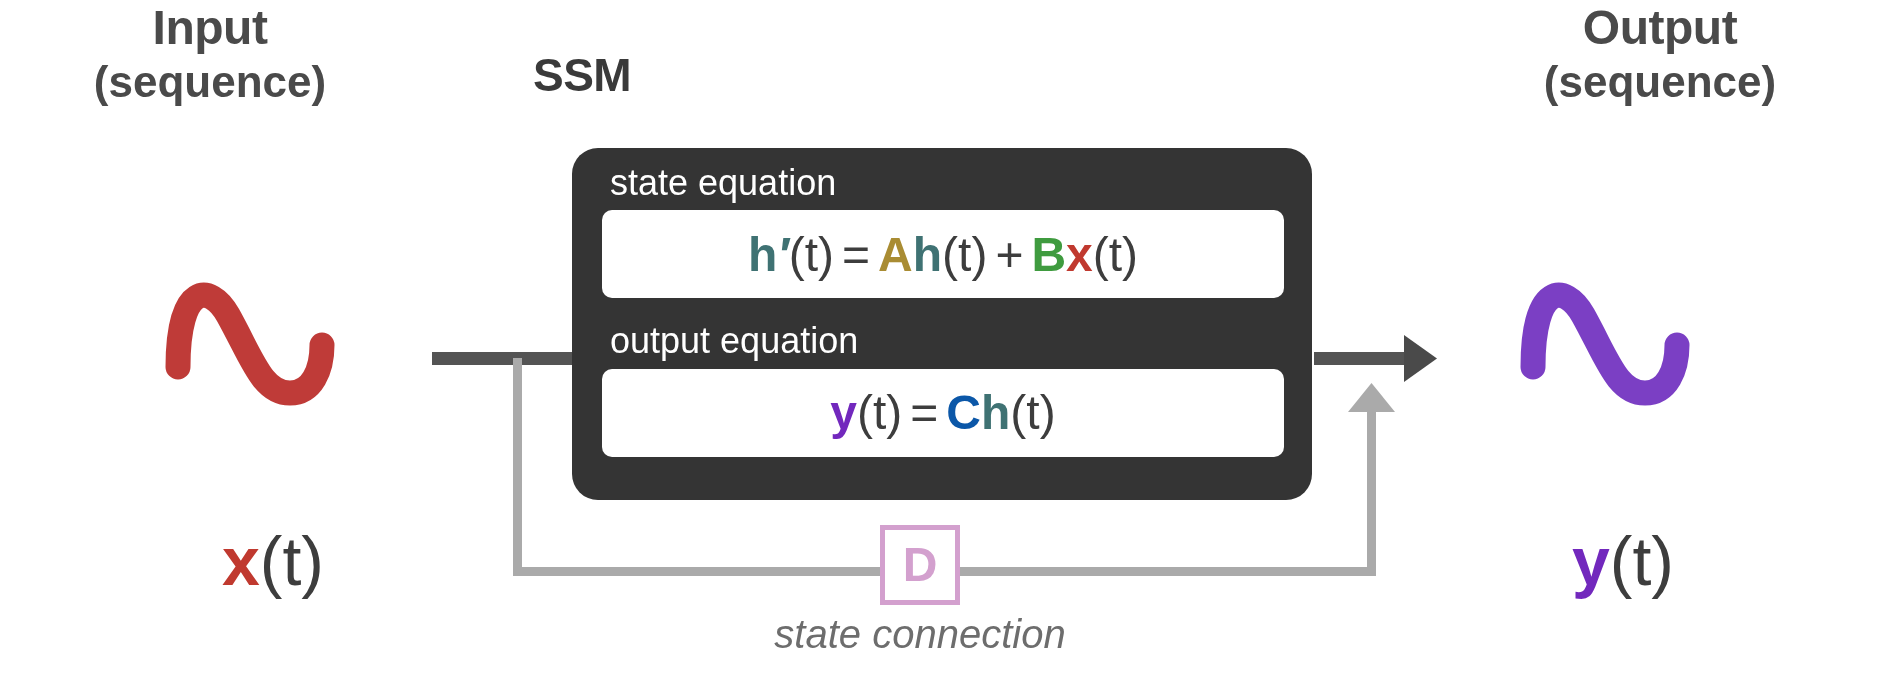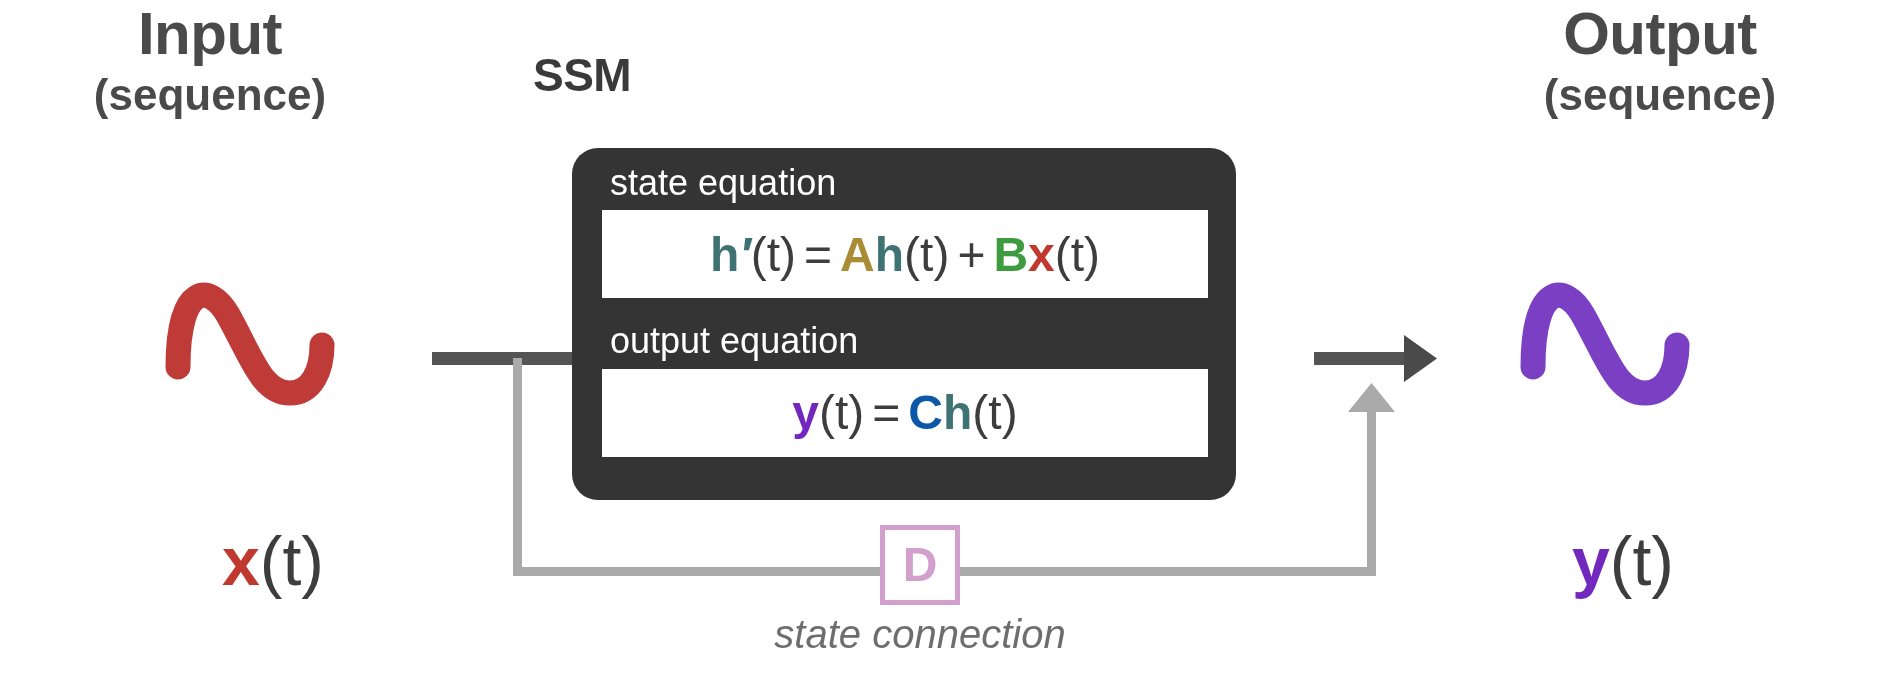--- a/index.html
+++ b/index.html
@@ -20,21 +20,21 @@
 
   
   .col-head {
     position: absolute;
     text-align: center;
     color: #4a4a4a;
     line-height: 1.08;
   }
   .col-head .main {
     display: block;
-    font-size: 60px;
+    font-size: 48px;
     font-weight: bold;
     letter-spacing: -0.5px;
   }
   .col-head .sub {
     display: block;
     font-size: 44px;
     font-weight: bold;
     margin-top: 4px;
   }
   #head-input  { left: 30px;   top: 2px;  width: 360px; }
@@ -50,38 +50,38 @@
     color: #3a3a3a;
     letter-spacing: -0.5px;
     margin-left: 28px;
   }
 
   
   #ssm-box {
     position: absolute;
     left: 572px;
     top: 148px;
-    width: 664px;
+    width: 740px;
     height: 352px;
     background: #343434;
     border-radius: 26px;
     box-sizing: border-box;
     padding: 14px 28px 18px 30px;
   }
   .eq-group { position: relative; }
   .eq-label {
     color: #ffffff;
     font-size: 36px;
     font-weight: normal;
     line-height: 1.18;
     padding-left: 8px;
   }
   .eq-card {
     background: #ffffff;
-    border-radius: 0;
+    border-radius: 10px;
     height: 88px;
     margin-top: 6px;
     display: flex;
     align-items: center;
     justify-content: center;
   }
   #eq-card-output { }
   #eq-group-output { margin-top: 22px; }
 
   .eq-text {

